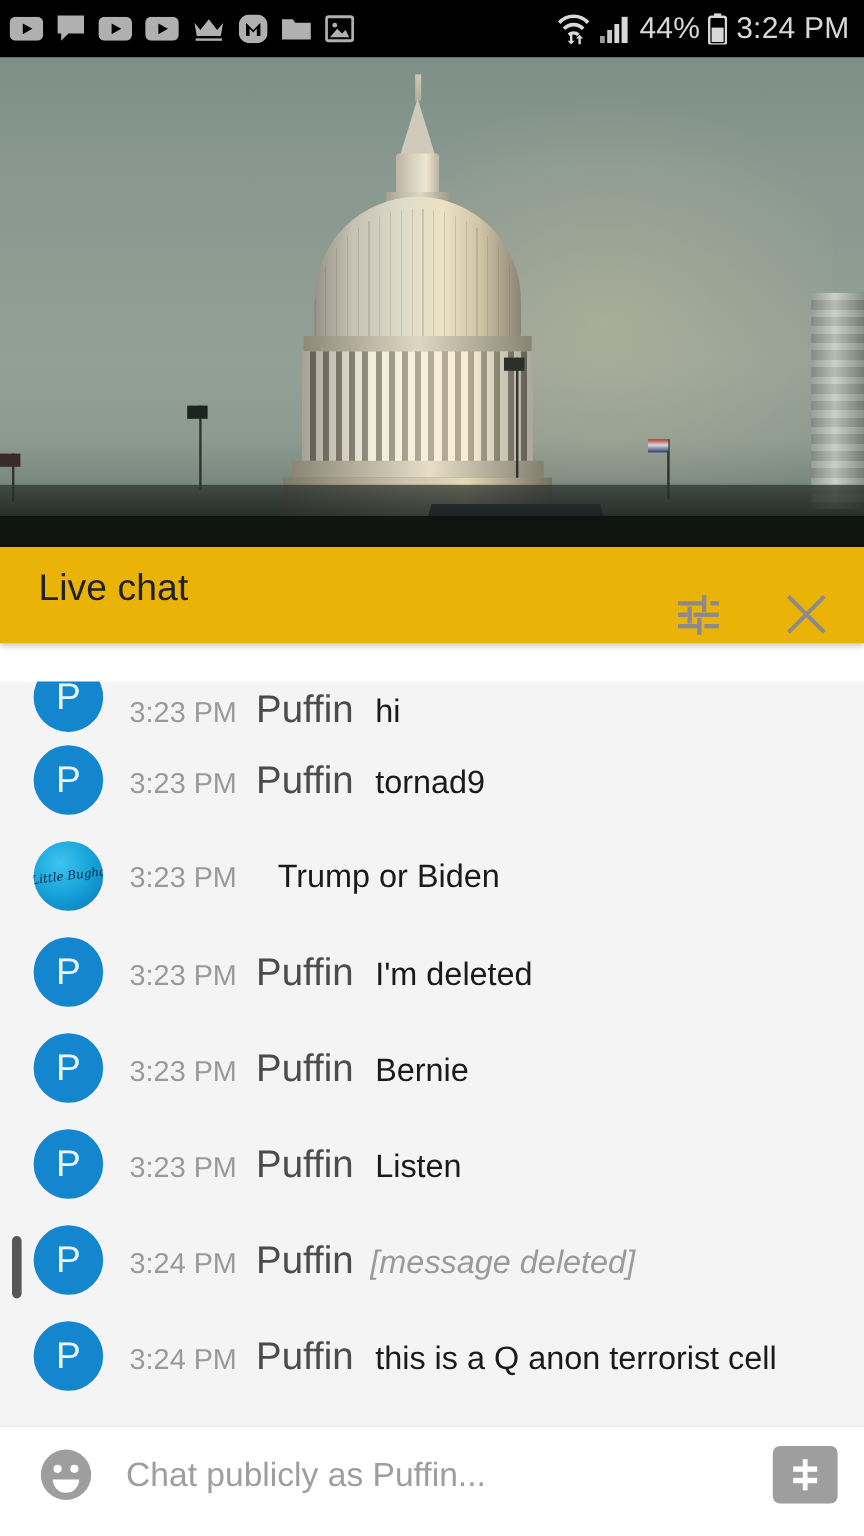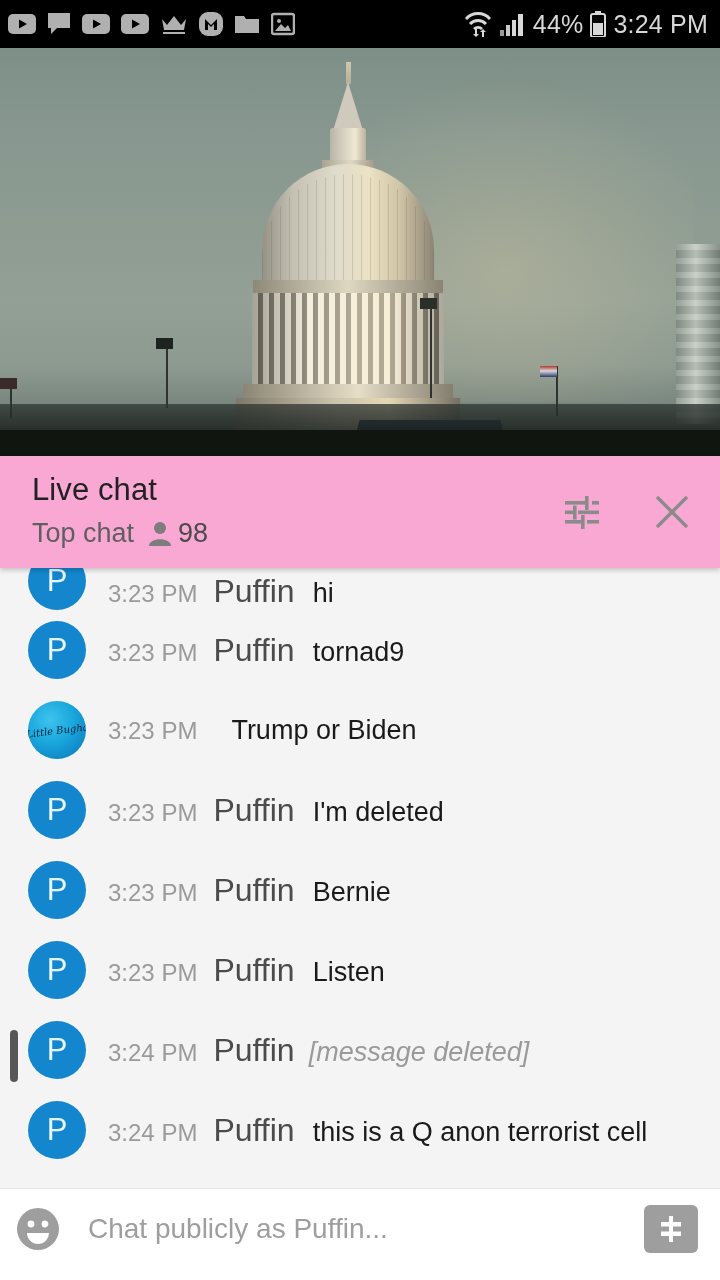--- a/index.html
+++ b/index.html
@@ -153,22 +153,22 @@
   .flag { position:absolute; width:17px; height:11px; }
   .awning {
     position:absolute; left:350px; bottom:0; width:160px; height:36px;
     background:linear-gradient(180deg,#1d2a46,#0e1424);
     clip-path:polygon(6% 0, 94% 0, 100% 100%, 0% 100%);
   }
 
   
   #chat-header {
     position:absolute; top:456px; left:0;
-    width:720px; height:112px;
-    background:#f9a8d4;
+    width:720px; height:80px;
+    background:#eab308;
     box-shadow:0 2px 5px rgba(0,0,0,0.22);
     z-index:5;
     padding-left:38px;
   }
   #chat-title {
     position:absolute; left:32px; top:16px;
     font-size:31px; color:#212121; letter-spacing:0.1px;
   }
   #chat-subrow {
     position:absolute; left:32px; top:62px;
@@ -236,21 +236,21 @@
     background:#575757; border-radius:4px;
   }
 
   
   #chat-input-bar {
     position:absolute; top:1188px; left:0;
     width:720px; height:80px;
     background:#ffffff;
     border-top:1px solid #e6e6e6;
     display:flex; align-items:center;
-    padding:0 22px 0 12px;
+    padding:0 22px 0 29px;
   }
   #emoji-button { width:52px; height:52px; margin-right:24px; display:flex; align-items:center; justify-content:center; }
   #chat-input {
     flex:1;
     border:none; outline:none; background:transparent;
     font-family:"Liberation Sans", sans-serif;
     font-size:28px; color:#2a2a2a;
   }
   #chat-input::placeholder { color:#9e9e9e; }
   #superchat-button {
@@ -349,30 +349,20 @@
     <div class="flag" style="left:0px; top:330px; background:#3b2b28;"></div>
     <div class="awning"></div>
     <div class="skyline"></div>
     <div class="skyline-dark"></div>
   </div>
 
 </div>
 
 <div id="chat-header">
   <div id="chat-title">Live chat</div>
-  <div id="chat-subrow">
-    <span id="chat-mode">Top chat</span>
-    <span id="viewer-wrap">
-      <svg width="24" height="26" viewBox="0 0 24 26">
-          <circle cx="12" cy="7" r="6" fill="#7d7d7d"></circle>
-          <path d="M1 25 C1 16 23 16 23 25 Z" fill="#7d7d7d"></path>
-        </svg>
-      <span id="viewer-count">98</span>
-    </span>
-  </div>
   <div id="tune-button">
     <svg width="40" height="40" viewBox="0 0 40 40">
       <rect x="3" y="9" width="22" height="3.6" fill="#8b8b8b"></rect>
         <rect x="30" y="9" width="7" height="3.6" fill="#8b8b8b"></rect>
         <rect x="23" y="4" width="3.6" height="14" fill="#8b8b8b"></rect>
       <rect x="3" y="18.5" width="8" height="3.6" fill="#8b8b8b"></rect>
         <rect x="16" y="18.5" width="21" height="3.6" fill="#8b8b8b"></rect>
         <rect x="11" y="13.5" width="3.6" height="14" fill="#8b8b8b"></rect>
       <rect x="3" y="28" width="17" height="3.6" fill="#8b8b8b"></rect>
         <rect x="25" y="28" width="12" height="3.6" fill="#8b8b8b"></rect>

